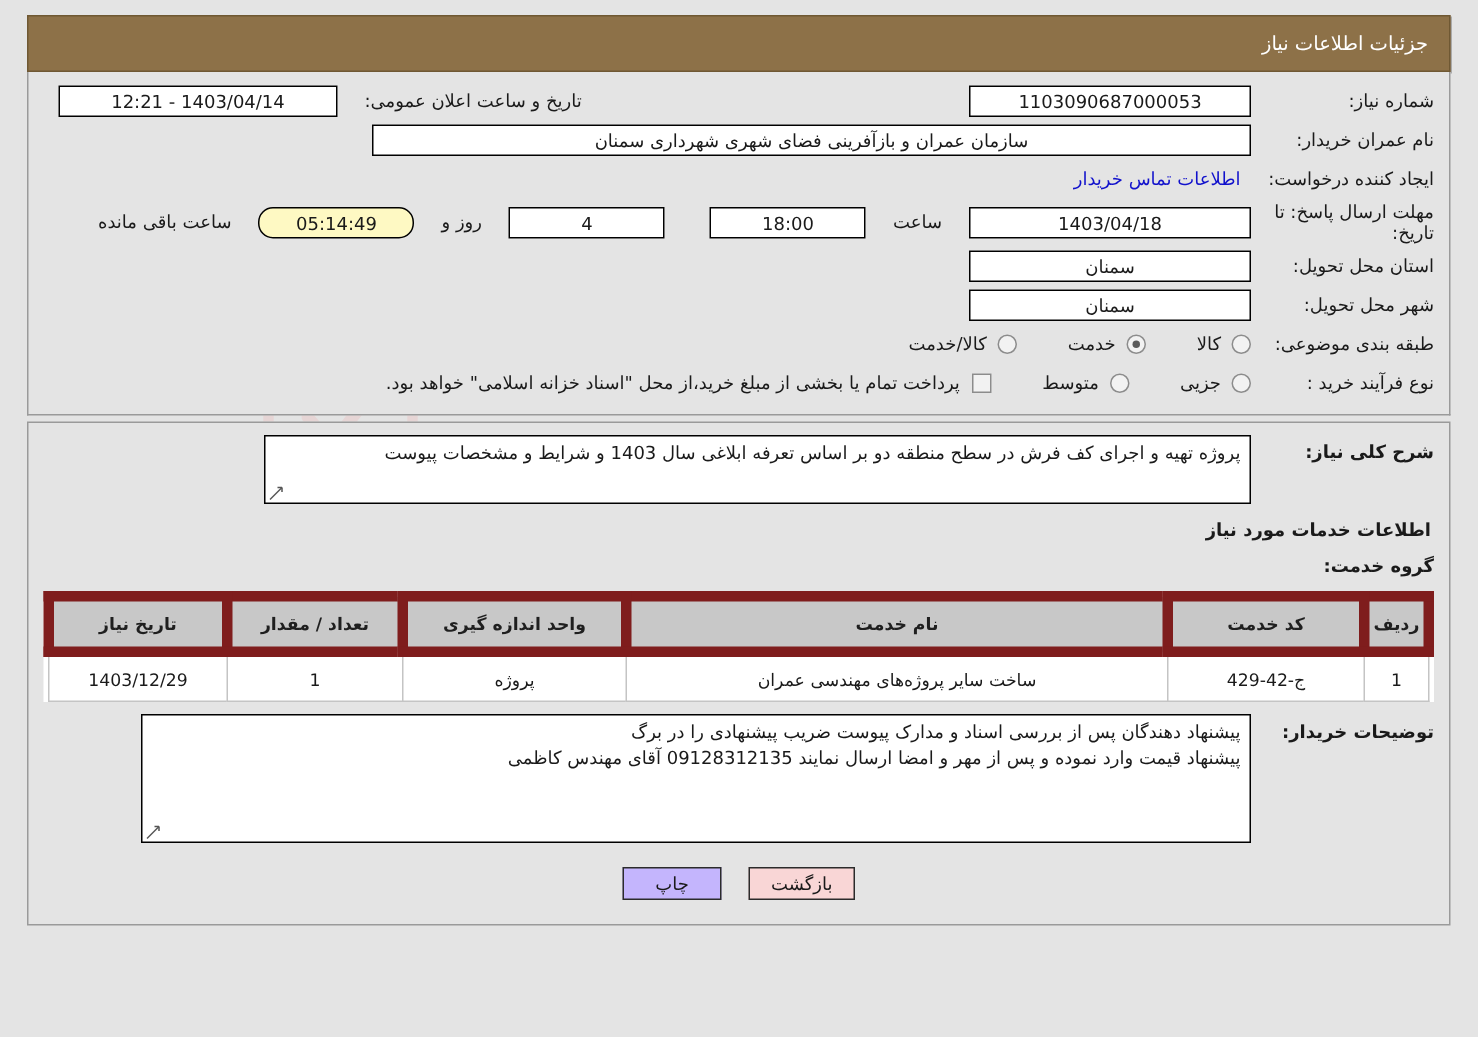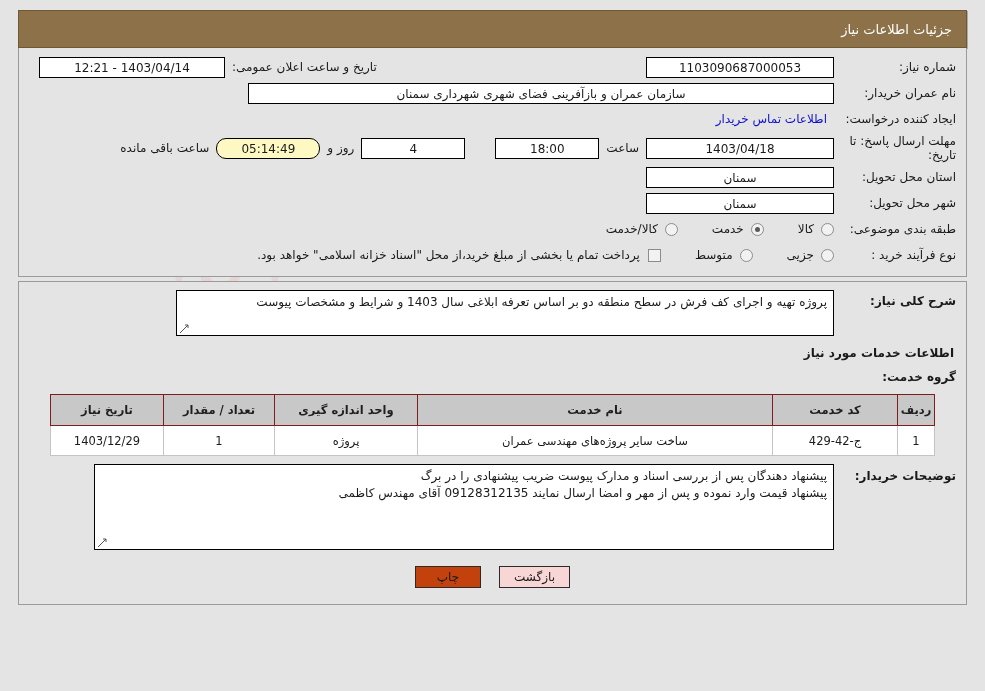--- a/index.html
+++ b/index.html
@@ -118,21 +118,21 @@
   .w-creator{ width: 462px; }
   .w-date   { width: 188px; }
   .w-time   { width: 104px; }
   .w-days   { width: 104px; }
   .w-count  { width: 104px; }
   .w-prov   { width: 188px; }
   .w-pubdate{ width: 186px; }
   .w-group  { width: 620px; }
 
   .inline-lbl {
-    padding: 0 7px;
+    padding: 0 18px;
     font-size: 12px;
     white-space: nowrap;
   }
   .link {
     color: #1111cc;
     font-size: 12px;
     padding: 0 7px;
     white-space: nowrap;
     cursor: pointer;
   }
@@ -208,21 +208,21 @@
   table.items {
     border-collapse: collapse;
     width: 866px;
     margin: 2px 0 8px 0;
     background: #ffffff;
     font-size: 11.5px;
     table-layout: fixed;
   }
   table.items th {
     background: #c8c8c8;
-    border: 1px solid #7f1d1d;
+    border: 7px solid #7f1d1d;
     height: 28px;
     font-weight: bold;
     color: #1f1f1f;
     text-align: center;
     font-size: 11.5px;
   }
   table.items td {
     border: 1px solid #c4c4c4;
     height: 27px;
     text-align: center;
@@ -250,21 +250,21 @@
     height: 22px;
     line-height: 20px;
     min-width: 66px;
     padding: 0 14px;
     font-size: 12px;
     text-align: center;
     cursor: pointer;
     box-sizing: border-box;
     color: #1a1a1a;
   }
-  .btn-print { background: #c2410c; }
+  .btn-print { background: #c4b5fd; }
   .btn-back  { background: #f9d6d6; }
 
   .tbl-wrap { display: flex; justify-content: center; }
 </style>
 </head>
 <body>
 
 <div class="watermark">
   <svg class="wm-shield" viewBox="0 0 105 120">
     <path d="M52 4 L100 20 V62 C100 92 76 110 52 116 C28 110 4 92 4 62 V20 Z" fill="none" stroke="#e9c9c9" stroke-width="7"></path>

